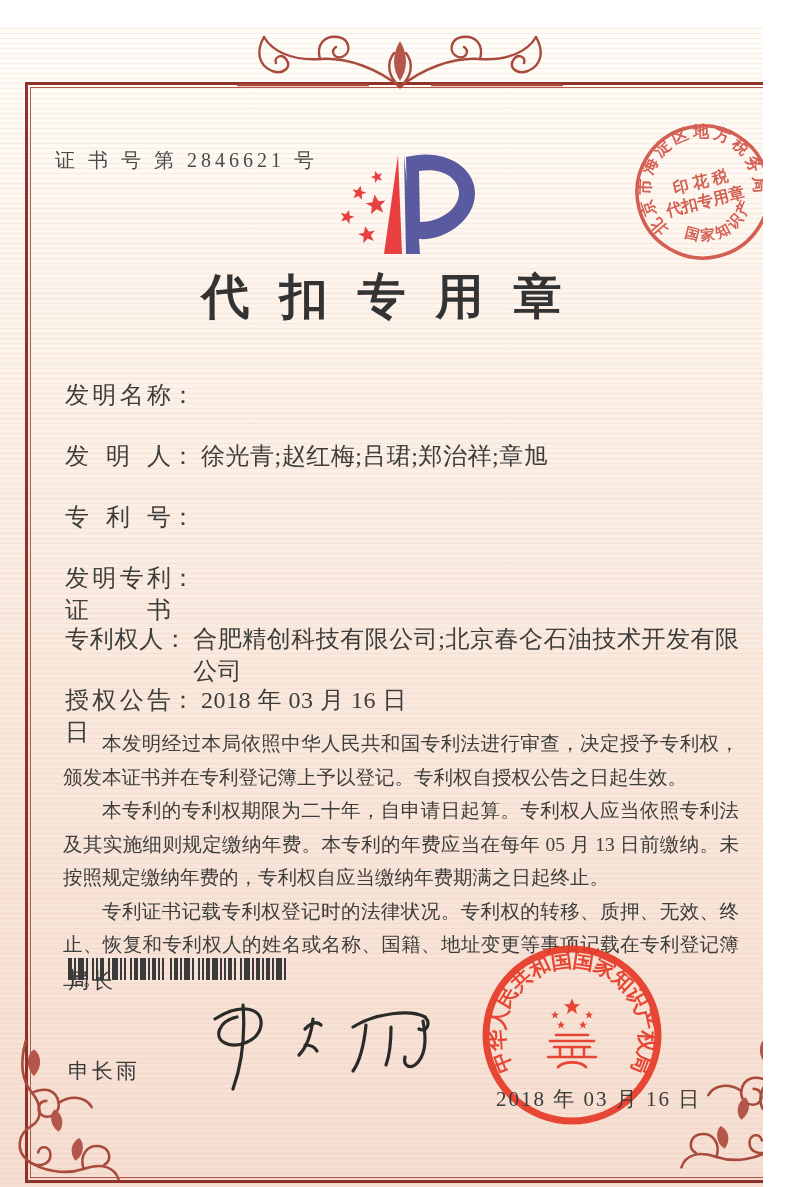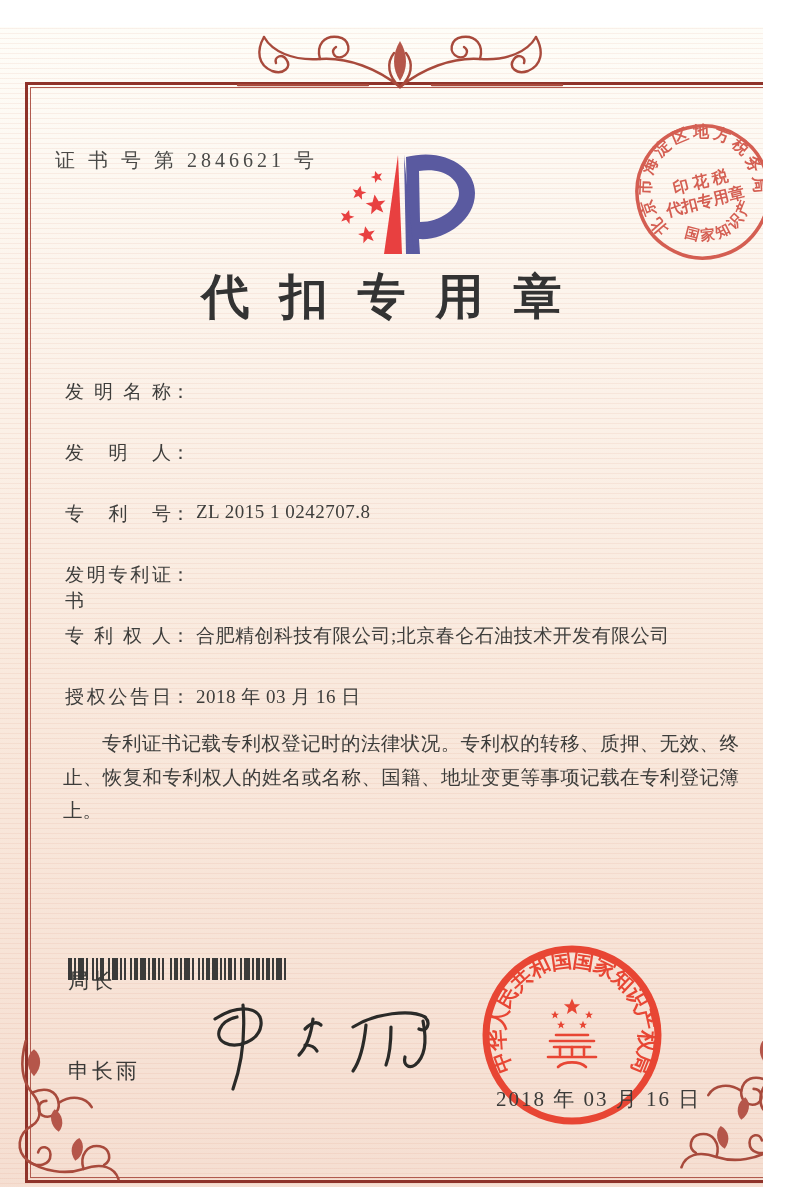--- a/index.html
+++ b/index.html
@@ -8,21 +8,21 @@
     background:linear-gradient(180deg,#fefdf8 0%,#fcf4ec 22%,#f9e9dd 55%,#f5ded1 100%);margin-top:27px;}
   .page::before{content:"";position:absolute;inset:0;pointer-events:none;
     background:repeating-linear-gradient(0deg,rgba(213,122,96,.10) 0 1px,transparent 1px 5px);}
   .frame{position:absolute;left:25px;top:55px;width:752px;height:1095px;border:3px solid #8f332a;pointer-events:none;}
   .frame-inner{position:absolute;inset:2px;border:1px solid #b05a4e;}
   .abs{position:absolute;}
   .certno{left:55px;top:120px;font-size:20px;color:#4a4a48;letter-spacing:4px;}
   .logo{left:322px;top:100px;}
   .title{left:0;top:238px;width:100%;text-align:center;font-size:48px;font-weight:600;
     color:#333;letter-spacing:30px;text-indent:30px;}
-  .fields{left:65px;top:352px;width:680px;font-size:19px;color:#3d3d3b;}
+  .fields{left:65px;top:352px;width:680px;font-size:24px;color:#3d3d3b;}
   .frow{height:61px;display:flex;align-items:flex-start;}
   .flabel{display:inline-block;width:106px;text-align:justify;text-align-last:justify;}
   .fcolon{margin-right:6px;}
   .fvalue{letter-spacing:.5px;}
   .paras{left:63px;top:700px;width:676px;font-size:19.5px;line-height:33.5px;color:#3d3d3b;
     text-align:justify;}
   .paras p{margin:0;text-indent:2em;}
   .barcode-wrap{left:68px;top:931px;width:222px;height:22px;}
   .dir{left:68px;top:940px;font-size:21px;color:#3a3a38;letter-spacing:3px;}
   .dirname{left:68px;top:1030px;font-size:21px;color:#3a3a38;letter-spacing:3px;}
@@ -115,43 +115,45 @@
   <div class="abs title">代扣专用章</div>
 
   <div class="abs fields">
     <div class="frow">
       <span class="flabel">发明名称</span>
         <span class="fcolon">：</span>
     </div>
     <div class="frow">
       <span class="flabel">发明人</span>
         <span class="fcolon">：</span>
+        <span class="fvalue">徐光青;赵红梅;吕珺;郑治祥;章旭</span>
     </div>
     <div class="frow">
       <span class="flabel">专利号</span>
         <span class="fcolon">：</span>
-        <span class="fvalue">ZL 2015 1 0242707.8</span>
     </div>
     <div class="frow">
       <span class="flabel">发明专利证书</span>
         <span class="fcolon">：</span>
     </div>
     <div class="frow">
       <span class="flabel">专利权人</span>
         <span class="fcolon">：</span>
         <span class="fvalue">合肥精创科技有限公司;北京春仑石油技术开发有限公司</span>
     </div>
     <div class="frow">
       <span class="flabel">授权公告日</span>
         <span class="fcolon">：</span>
         <span class="fvalue">2018 年 03 月 16 日</span>
     </div>
   </div>
 
   <div class="abs paras">
+    <p>本发明经过本局依照中华人民共和国专利法进行审查，决定授予专利权，颁发本证书并在专利登记簿上予以登记。专利权自授权公告之日起生效。</p>
+    <p>本专利的专利权期限为二十年，自申请日起算。专利权人应当依照专利法及其实施细则规定缴纳年费。本专利的年费应当在每年 05 月 13 日前缴纳。未按照规定缴纳年费的，专利权自应当缴纳年费期满之日起终止。</p>
     <p>专利证书记载专利权登记时的法律状况。专利权的转移、质押、无效、终止、恢复和专利权人的姓名或名称、国籍、地址变更等事项记载在专利登记簿上。</p>
   </div>
 
   <svg class="abs barcode-wrap" width="222" height="22" preserveAspectRatio="none" viewBox="0 0 172.05000000000007 22">
       <rect x="0" y="0" width="3.1" height="22" fill="#3a3a3a"></rect>
       <rect x="4.65" y="0" width="1.55" height="22" fill="#3a3a3a"></rect>
       <rect x="7.75" y="0" width="4.65" height="22" fill="#3a3a3a"></rect>
       <rect x="13.950000000000001" y="0" width="1.55" height="22" fill="#3a3a3a"></rect>
       <rect x="18.6" y="0" width="1.55" height="22" fill="#3a3a3a"></rect>
       <rect x="21.700000000000003" y="0" width="1.55" height="22" fill="#3a3a3a"></rect>

